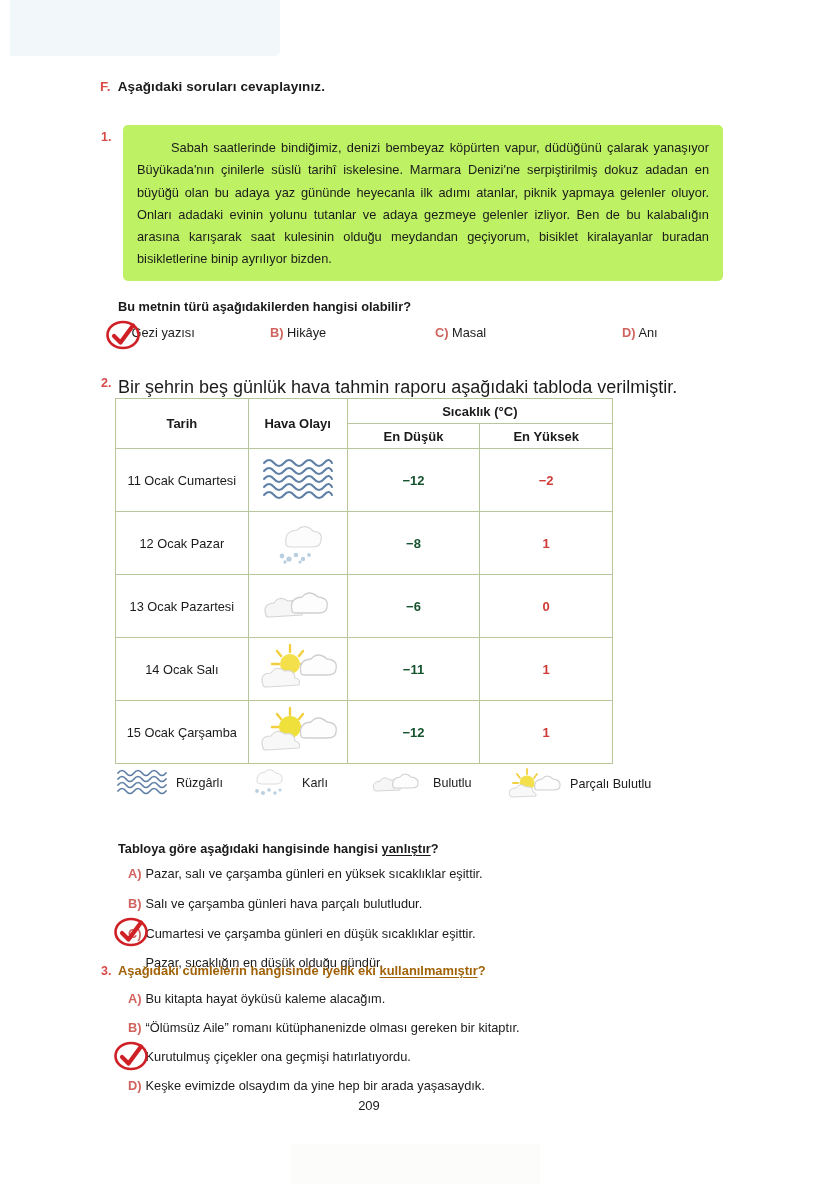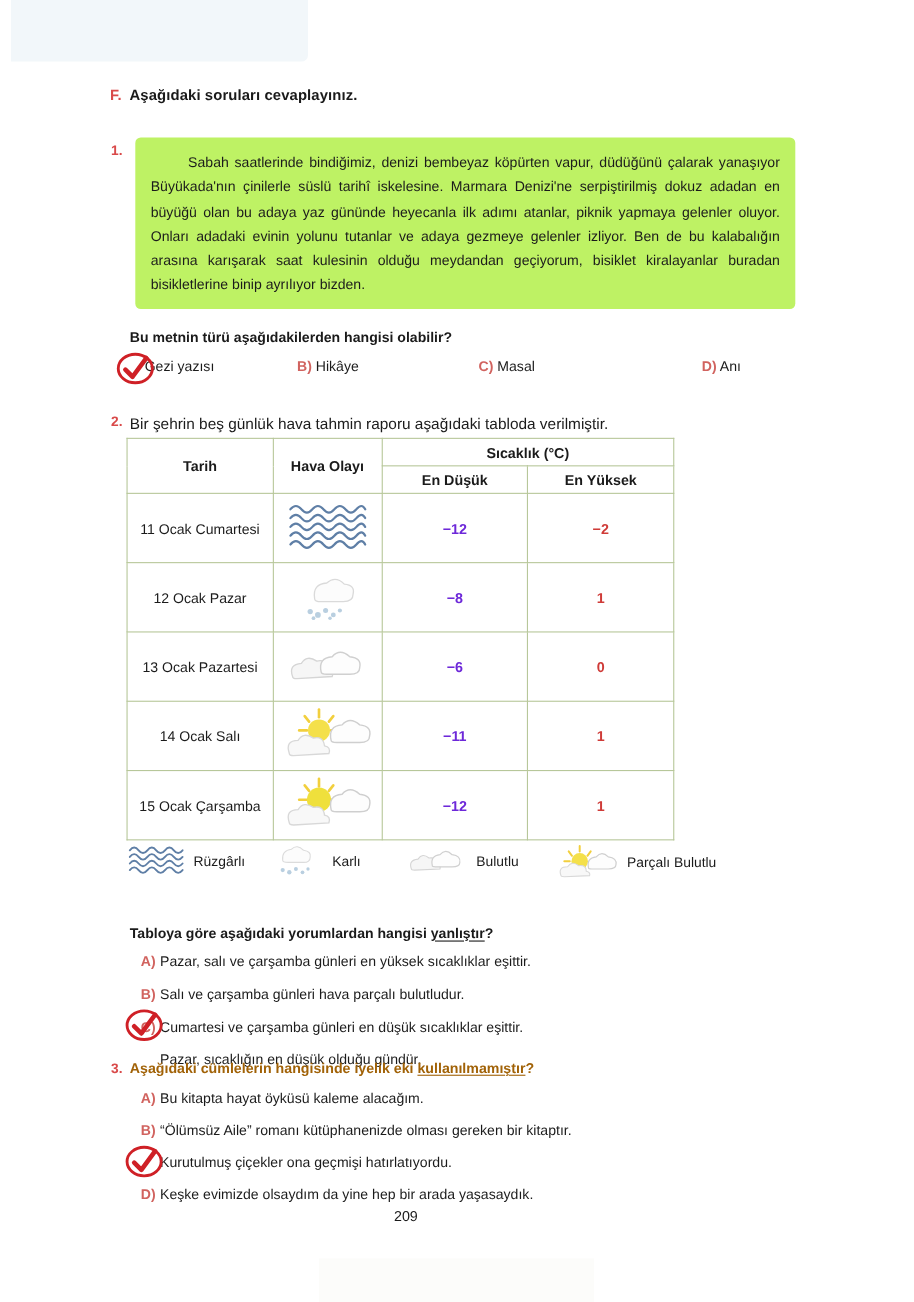--- a/index.html
+++ b/index.html
@@ -97,21 +97,21 @@
     font-weight: bold;
     color: #1a1a1a;
   }
   #q1prompt { left: 118px; top: 299px; }
   #q2prompt { left: 118px; top: 841px; }
 
   .q2stem {
     position: absolute;
     left: 118px;
     top: 377px;
-    font-size: 14px;
+    font-size: 18px;
     color: #1b1b1b;
   }
   .q3stem {
     position: absolute;
     left: 118px;
     top: 963px;
     font-size: 12.9px;
     font-weight: bold;
     color: #a16207;
   }
@@ -128,21 +128,21 @@
   .opt-inline {
     position: absolute;
     font-size: 12.8px;
     color: #1b1b1b;
     white-space: nowrap;
   }
   .opt-inline .L { color: #d1635f; font-weight: bold; }
   #o1a { left: 8px; }
   #o1b { left: 160px; }
   #o1c { left: 325px; }
-  #o1d { left: 504px; padding-left: 24px; }
+  #o1d { left: 488px; padding-left: 24px; }
 
   
   .opt {
     position: absolute;
     font-size: 12.8px;
     color: #1b1b1b;
     white-space: nowrap;
   }
   .opt .L { color: #d1635f; font-weight: bold; margin-right: 4px; }
 
@@ -196,21 +196,21 @@
   .sub-low  { font-size: 12.4px; font-weight: bold; color: #5b9bc4; height: 22px; }
   .sub-high { font-size: 12.4px; font-weight: bold; color: #d2605d; height: 22px; }
   .c-date {
     text-align: left;
     padding-left: 14px;
     font-size: 12.8px;
     color: #1b1b1b;
     height: 62px;
   }
   .c-icon { width: 98px; }
-  .c-low  { width: 99px; font-size: 13px; font-weight: bold; color: #6d28d9; }
+  .c-low  { width: 99px; font-size: 13px; font-weight: bold; color: #14532d; }
   .c-high { width: 101px; font-size: 13px; font-weight: bold; color: #cf3b38; }
 
   
   .wicon { display: block; margin: 0 auto; }
 
   
   .legend {
     position: absolute;
     left: 115px;
     top: 768px;
@@ -441,21 +441,21 @@
         </g>
         <circle cx="22" cy="15" r="7.5" fill="#f4e04a"></circle>
         <path d="M30 21 q-2 -9 7 -10 q5 -6 11 0 q8 1 7 7 q0 4 -7 4 l-15 0 q-3 0 -3 -1 z" fill="#fdfdfd" stroke="#cfcfcf" stroke-width="1.1"></path>
         <path d="M5 28 q-3 -8 6 -8 q4 -6 10 -1 q7 -1 7 5 q4 1 3 4 l-23 1 q-3 0 -3 -1 z" fill="#f8f8f8" stroke="#d8d8d8" stroke-width="1"></path>
       </svg>
       <span>Parçalı Bulutlu</span>
     </div>
   </div>
 
   <div class="qprompt" id="q2prompt">
-    <span>Tabloya göre aşağıdaki yorumlardan hangisi </span><span class="und">yanlıştır</span><span>?</span>
+    <span>Tabloya göre aşağıdaki hangisinde hangisi </span><span class="und">yanlıştır</span><span>?</span>
   </div>
 
   <div class="opt" id="o2a">
     <span class="L">A)</span><span>Pazar, salı ve çarşamba günleri en yüksek sıcaklıklar eşittir.</span>
   </div>
   <div class="opt" id="o2b">
     <span class="L">B)</span><span>Salı ve çarşamba günleri hava parçalı bulutludur.</span>
   </div>
   <div class="opt" id="o2c">
     <span class="L">C)</span><span>Cumartesi ve çarşamba günleri en düşük sıcaklıklar eşittir.</span>

